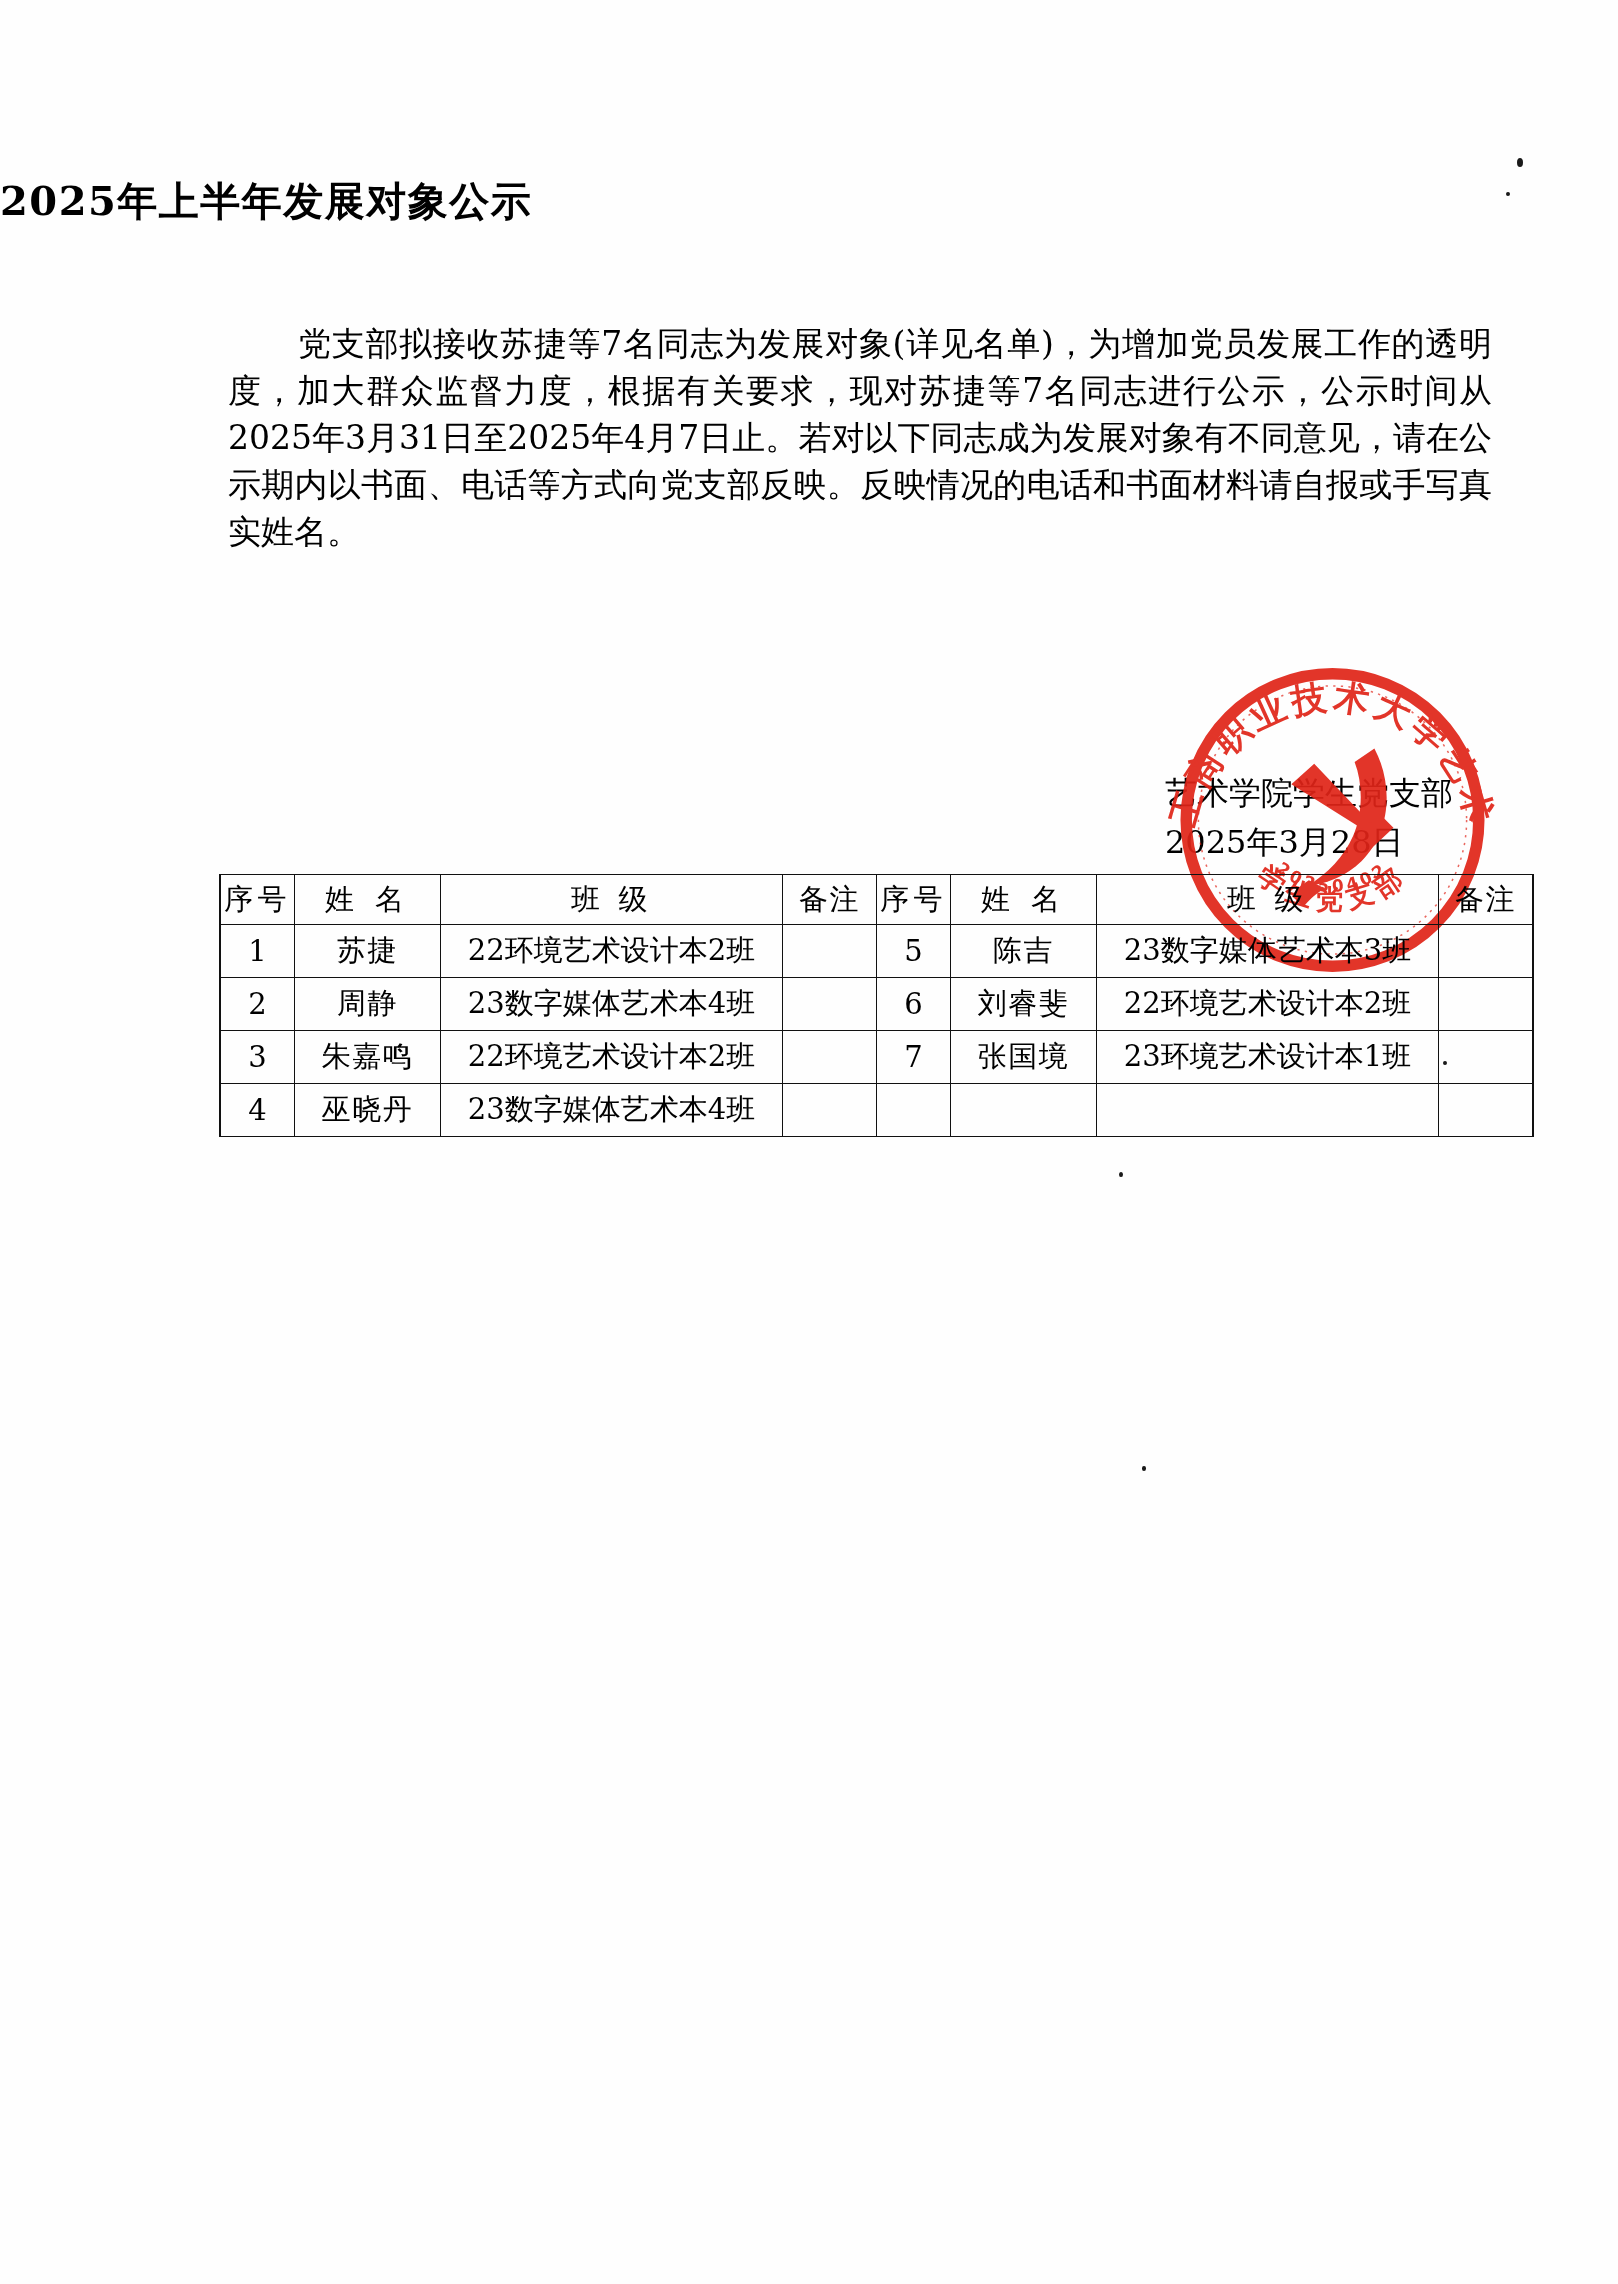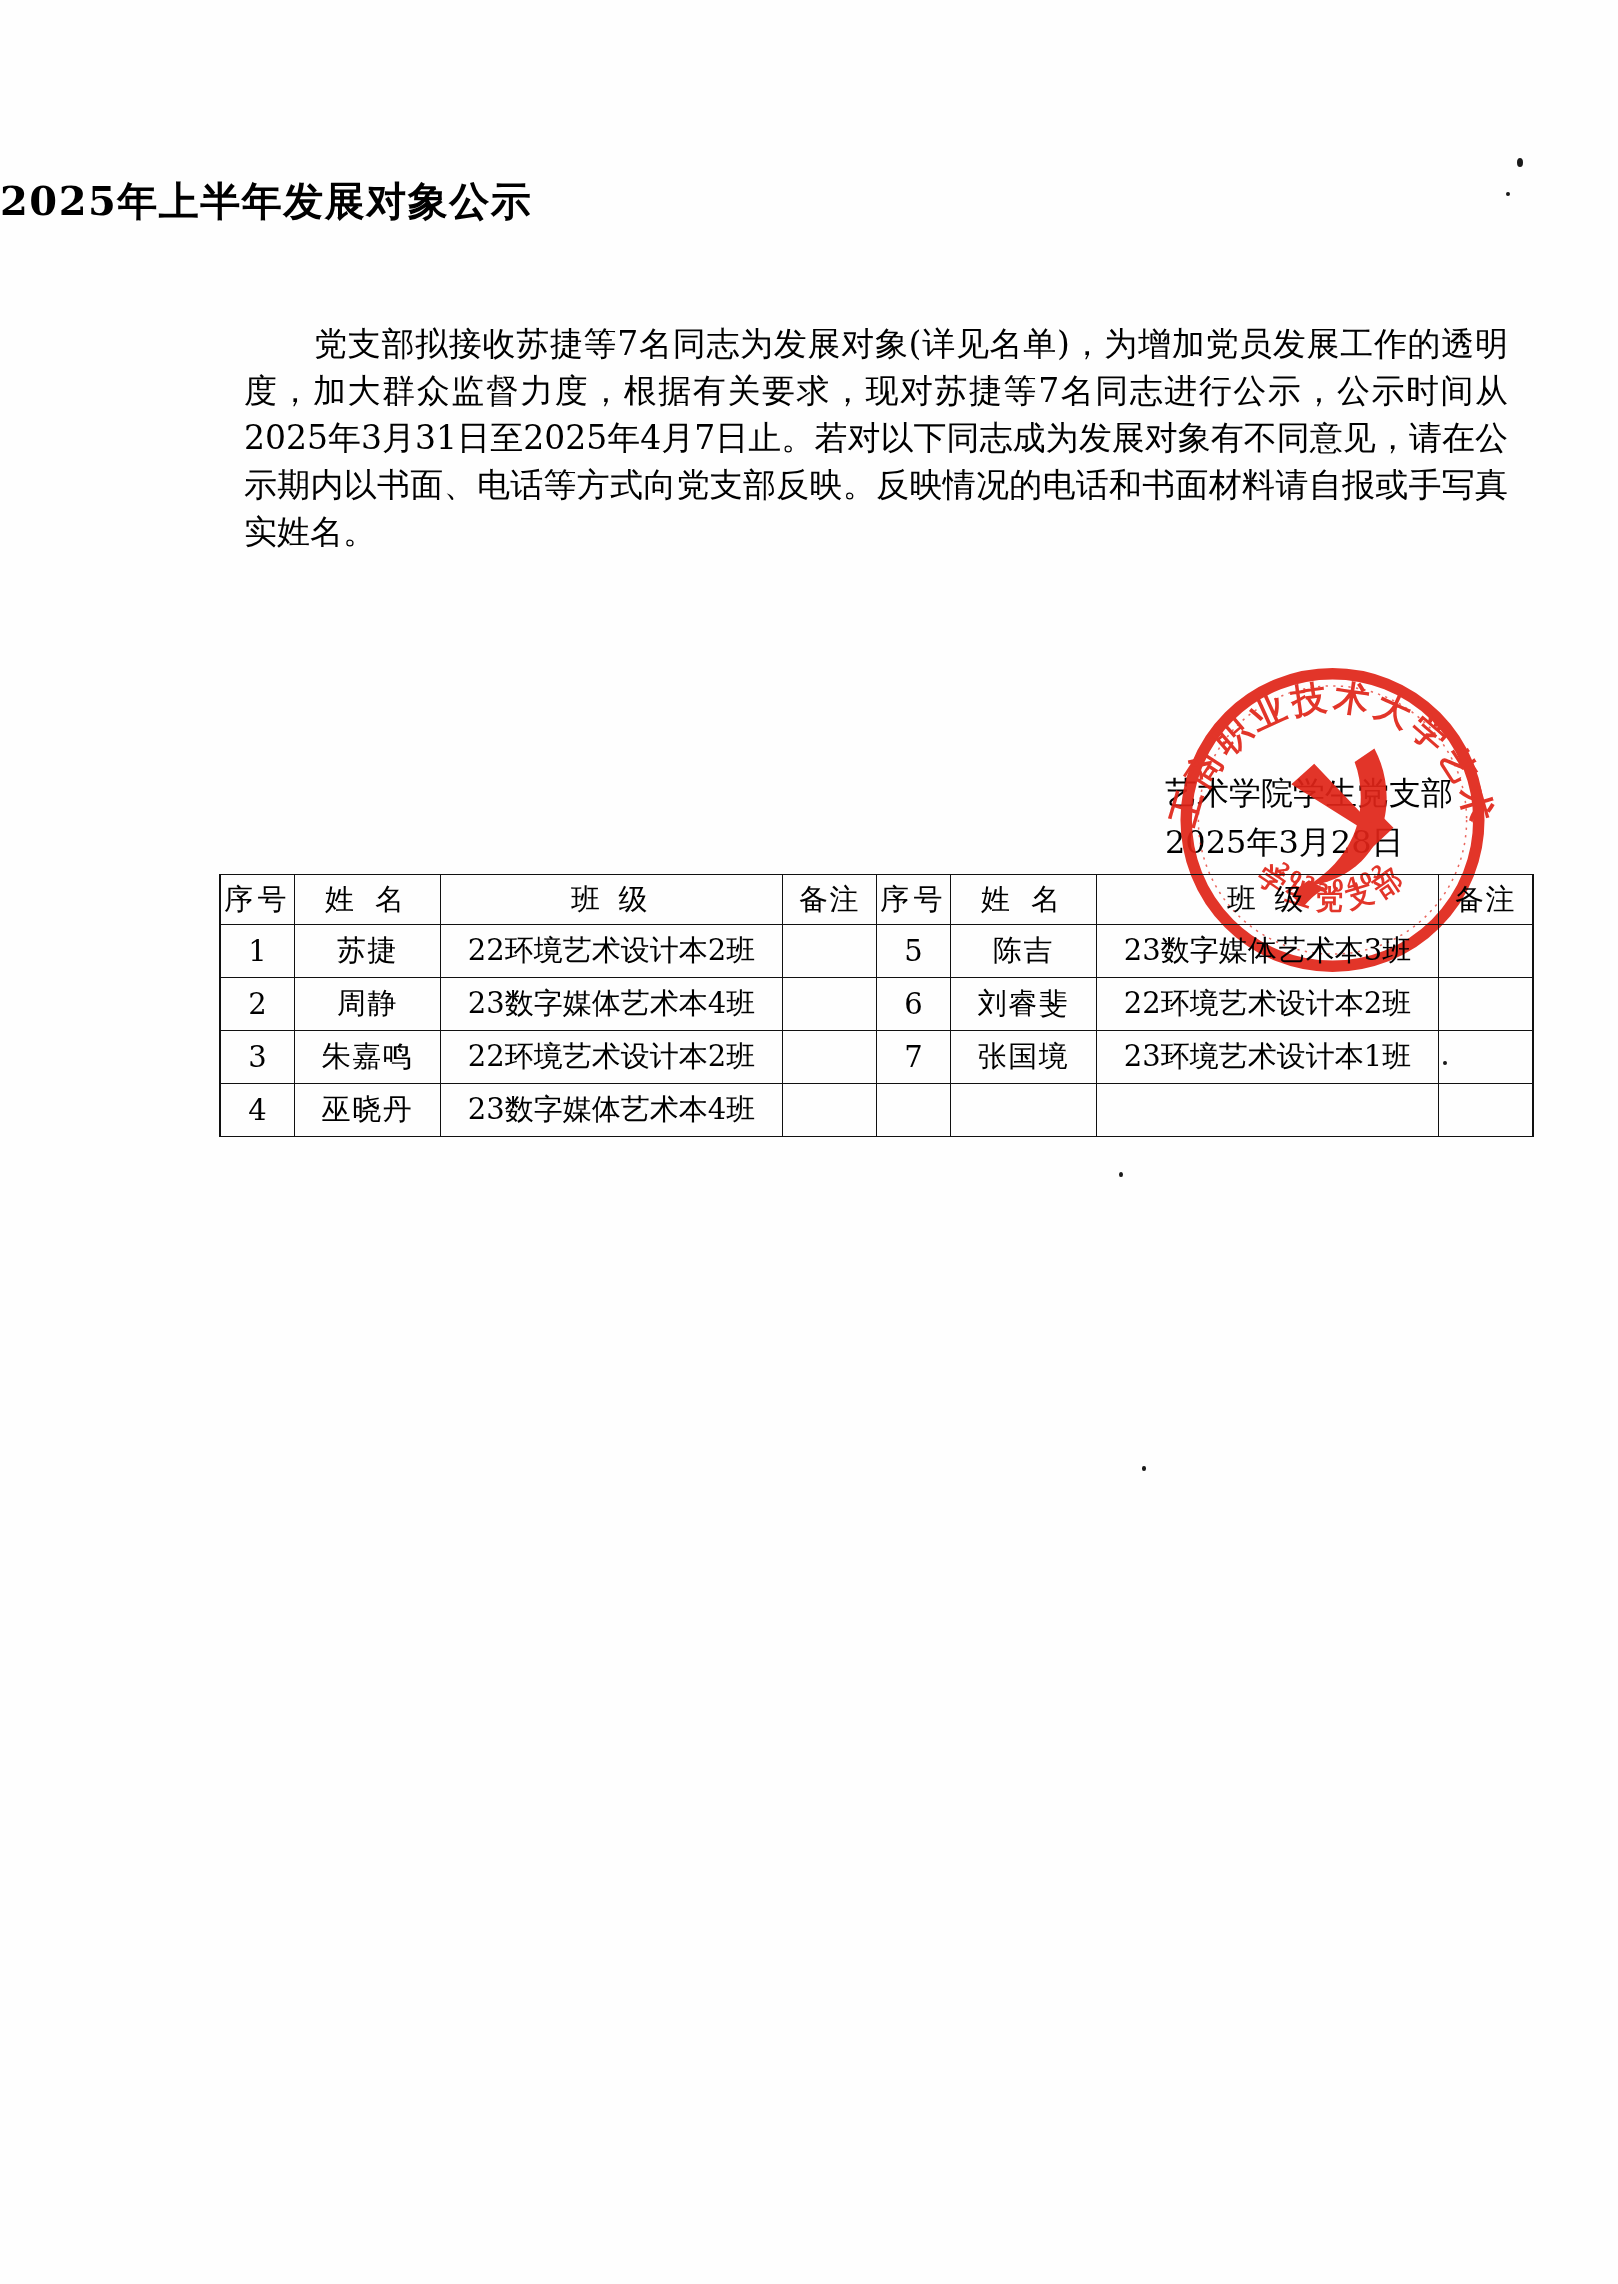--- a/index.html
+++ b/index.html
@@ -32,21 +32,21 @@
     font-size: 40px;
     font-weight: bold;
     letter-spacing: 1.5px;
     font-family: "DejaVu Serif", "Liberation Serif", serif;
   }
 
   
   .body-para {
     position: absolute;
     top: 320px;
-    left: 244px;
+    left: 228px;
     width: 1264px;
     font-size: 33px;
     line-height: 47px;
     text-align: justify;
     text-justify: inter-ideograph;
     text-indent: 70px;
     font-family: "DejaVu Serif", "Liberation Serif", serif;
   }
 
   

